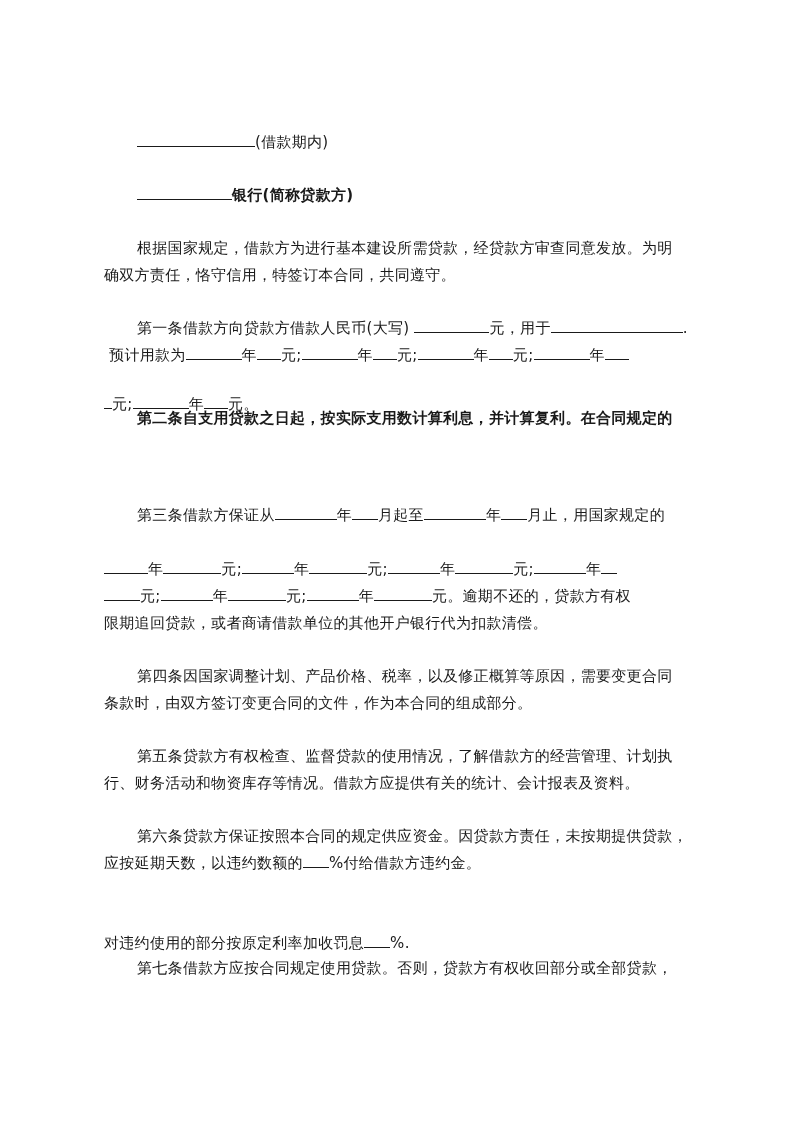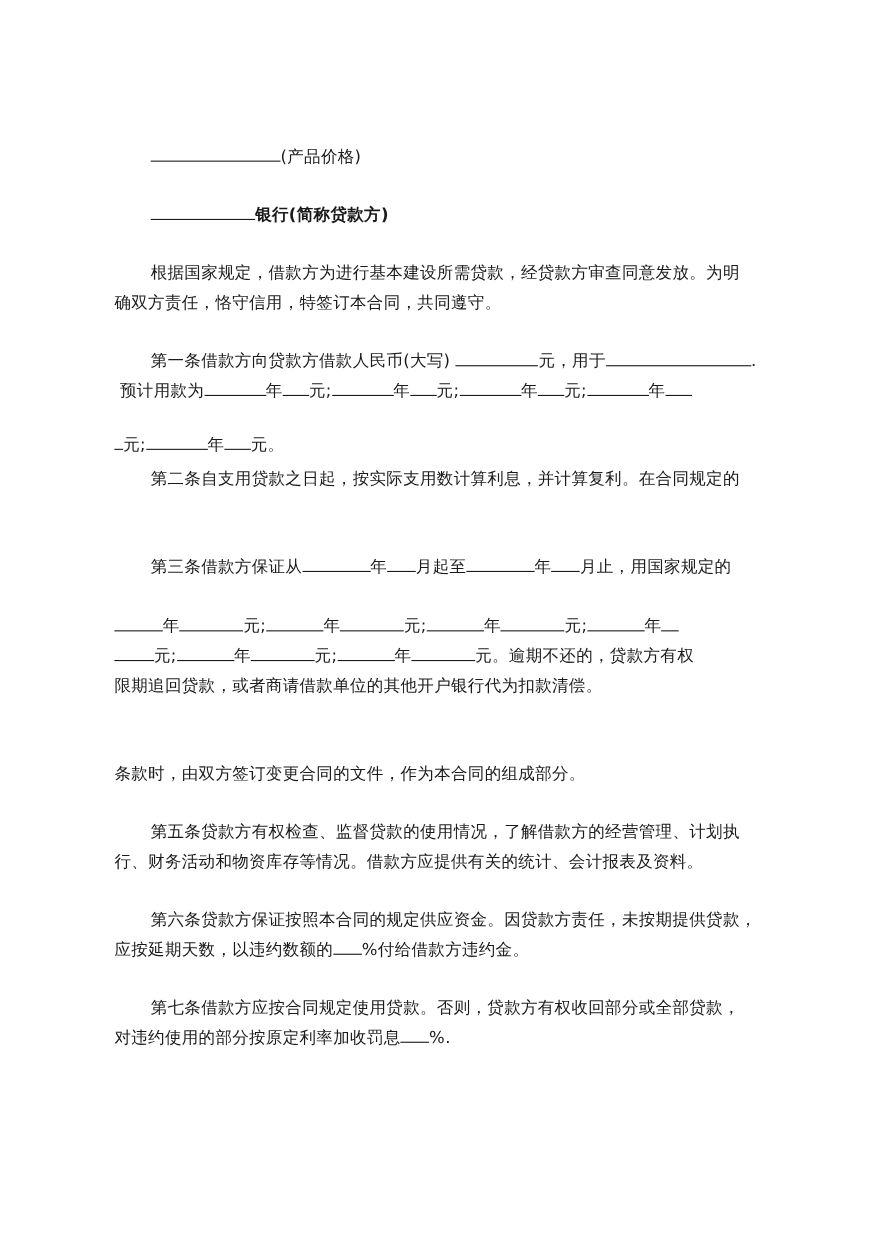--- a/index.html
+++ b/index.html
@@ -37,48 +37,49 @@
       border-bottom: 1px solid #1a1a1a;
       height: 15px;
       vertical-align: baseline;
     }
   </style>
 </head>
 <body>
 
 <div class="page">
 
-  <div class="line indent" style="top:130px;"><span class="blank" style="width:118px;"></span><span>(产品价格)</span></div>
+  <div class="line indent" style="top:130px;"><span class="blank" style="width:118px;"></span><span>(借款期内)</span></div>
 
   <div class="line indent" style="top:183px;font-weight:bold;"><span class="blank" style="width:95px;"></span><span>银行(简称贷款方)</span></div>
 
   <div class="line indent" style="top:236px;">根据国家规定，借款方为进行基本建设所需贷款，经贷款方审查同意发放。为明</div>
   <div class="line" style="top:263px;">确双方责任，恪守信用，特签订本合同，共同遵守。</div>
 
   <div class="line indent" style="top:316px;"><span>第一条借款方向贷款方借款人民币(大写)</span> <span class="blank" style="width:75px;"></span><span>元，用于</span><span class="blank" style="width:132px;"></span><span>.</span></div>
 
   <div class="line" style="top:343px;"> <span>预计用款为</span><span class="blank" style="width:56px;"></span><span>年</span><span class="blank" style="width:24px;"></span><span>元</span><span>;</span><span class="blank" style="width:56px;"></span><span>年</span><span class="blank" style="width:24px;"></span><span>元</span><span>;</span><span class="blank" style="width:56px;"></span><span>年</span><span class="blank" style="width:24px;"></span><span>元</span><span>;</span><span class="blank" style="width:56px;"></span><span>年</span><span class="blank" style="width:24px;"></span></div>
 
   <div class="line" style="top:370px;margin-top:22px;"><span class="blank" style="width:8px;"></span><span>元</span><span>;</span><span class="blank" style="width:56px;"></span><span>年</span><span class="blank" style="width:24px;"></span><span>元。</span></div>
 
-  <div class="line indent" style="top:423px;">第二条自支用贷款之日起，按实际支用数计算利息，并计算复利。在合同规定的</div>
+  <div class="line indent" style="top:406px;font-weight:bold;">第二条自支用贷款之日起，按实际支用数计算利息，并计算复利。在合同规定的</div>
 
   <div class="line indent" style="top:503px;"><span>第三条借款方保证从</span><span class="blank" style="width:62px;"></span><span>年</span><span class="blank" style="width:26px;"></span><span>月起至</span><span class="blank" style="width:62px;"></span><span>年</span><span class="blank" style="width:26px;"></span><span>月止，用国家规定的</span></div>
 
 
   <div class="line" style="top:557px;"><span class="blank" style="width:44px;"></span><span>年</span><span class="blank" style="width:58px;"></span><span>元</span><span>;</span><span class="blank" style="width:52px;"></span><span>年</span><span class="blank" style="width:58px;"></span><span>元</span><span>;</span><span class="blank" style="width:52px;"></span><span>年</span><span class="blank" style="width:58px;"></span><span>元</span><span>;</span><span class="blank" style="width:52px;"></span><span>年</span><span class="blank" style="width:16px;"></span></div>
 
   <div class="line" style="top:584px;"><span class="blank" style="width:36px;"></span><span>元</span><span>;</span><span class="blank" style="width:52px;"></span><span>年</span><span class="blank" style="width:58px;"></span><span>元</span><span>;</span><span class="blank" style="width:52px;"></span><span>年</span><span class="blank" style="width:58px;"></span><span>元。逾期不还的，贷款方有权</span></div>
 
   <div class="line" style="top:611px;">限期追回贷款，或者商请借款单位的其他开户银行代为扣款清偿。</div>
 
+  <div class="line indent" style="top:664px;">第四条因国家调整计划、产品价格、税率，以及修正概算等原因，需要变更合同</div>
   <div class="line" style="top:691px;">条款时，由双方签订变更合同的文件，作为本合同的组成部分。</div>
 
   <div class="line indent" style="top:744px;">第五条贷款方有权检查、监督贷款的使用情况，了解借款方的经营管理、计划执</div>
   <div class="line" style="top:771px;">行、财务活动和物资库存等情况。借款方应提供有关的统计、会计报表及资料。</div>
 
   <div class="line" style="top:851px;"><span>应按延期天数，以违约数额的</span><span class="blank" style="width:26px;"></span><span>%付给借款方违约金。</span></div>
   <div class="line indent" style="top:824px;">第六条贷款方保证按照本合同的规定供应资金。因贷款方责任，未按期提供贷款，</div>
 
-  <div class="line indent" style="top:904px;text-align:center;">第七条借款方应按合同规定使用贷款。否则，贷款方有权收回部分或全部贷款，</div>
+  <div class="line indent" style="top:956px;text-align:center;">第七条借款方应按合同规定使用贷款。否则，贷款方有权收回部分或全部贷款，</div>
   <div class="line" style="top:931px;"><span>对违约使用的部分按原定利率加收罚息</span><span class="blank" style="width:26px;"></span><span>%.</span></div>
 
 </div>
 
 </body></html>

